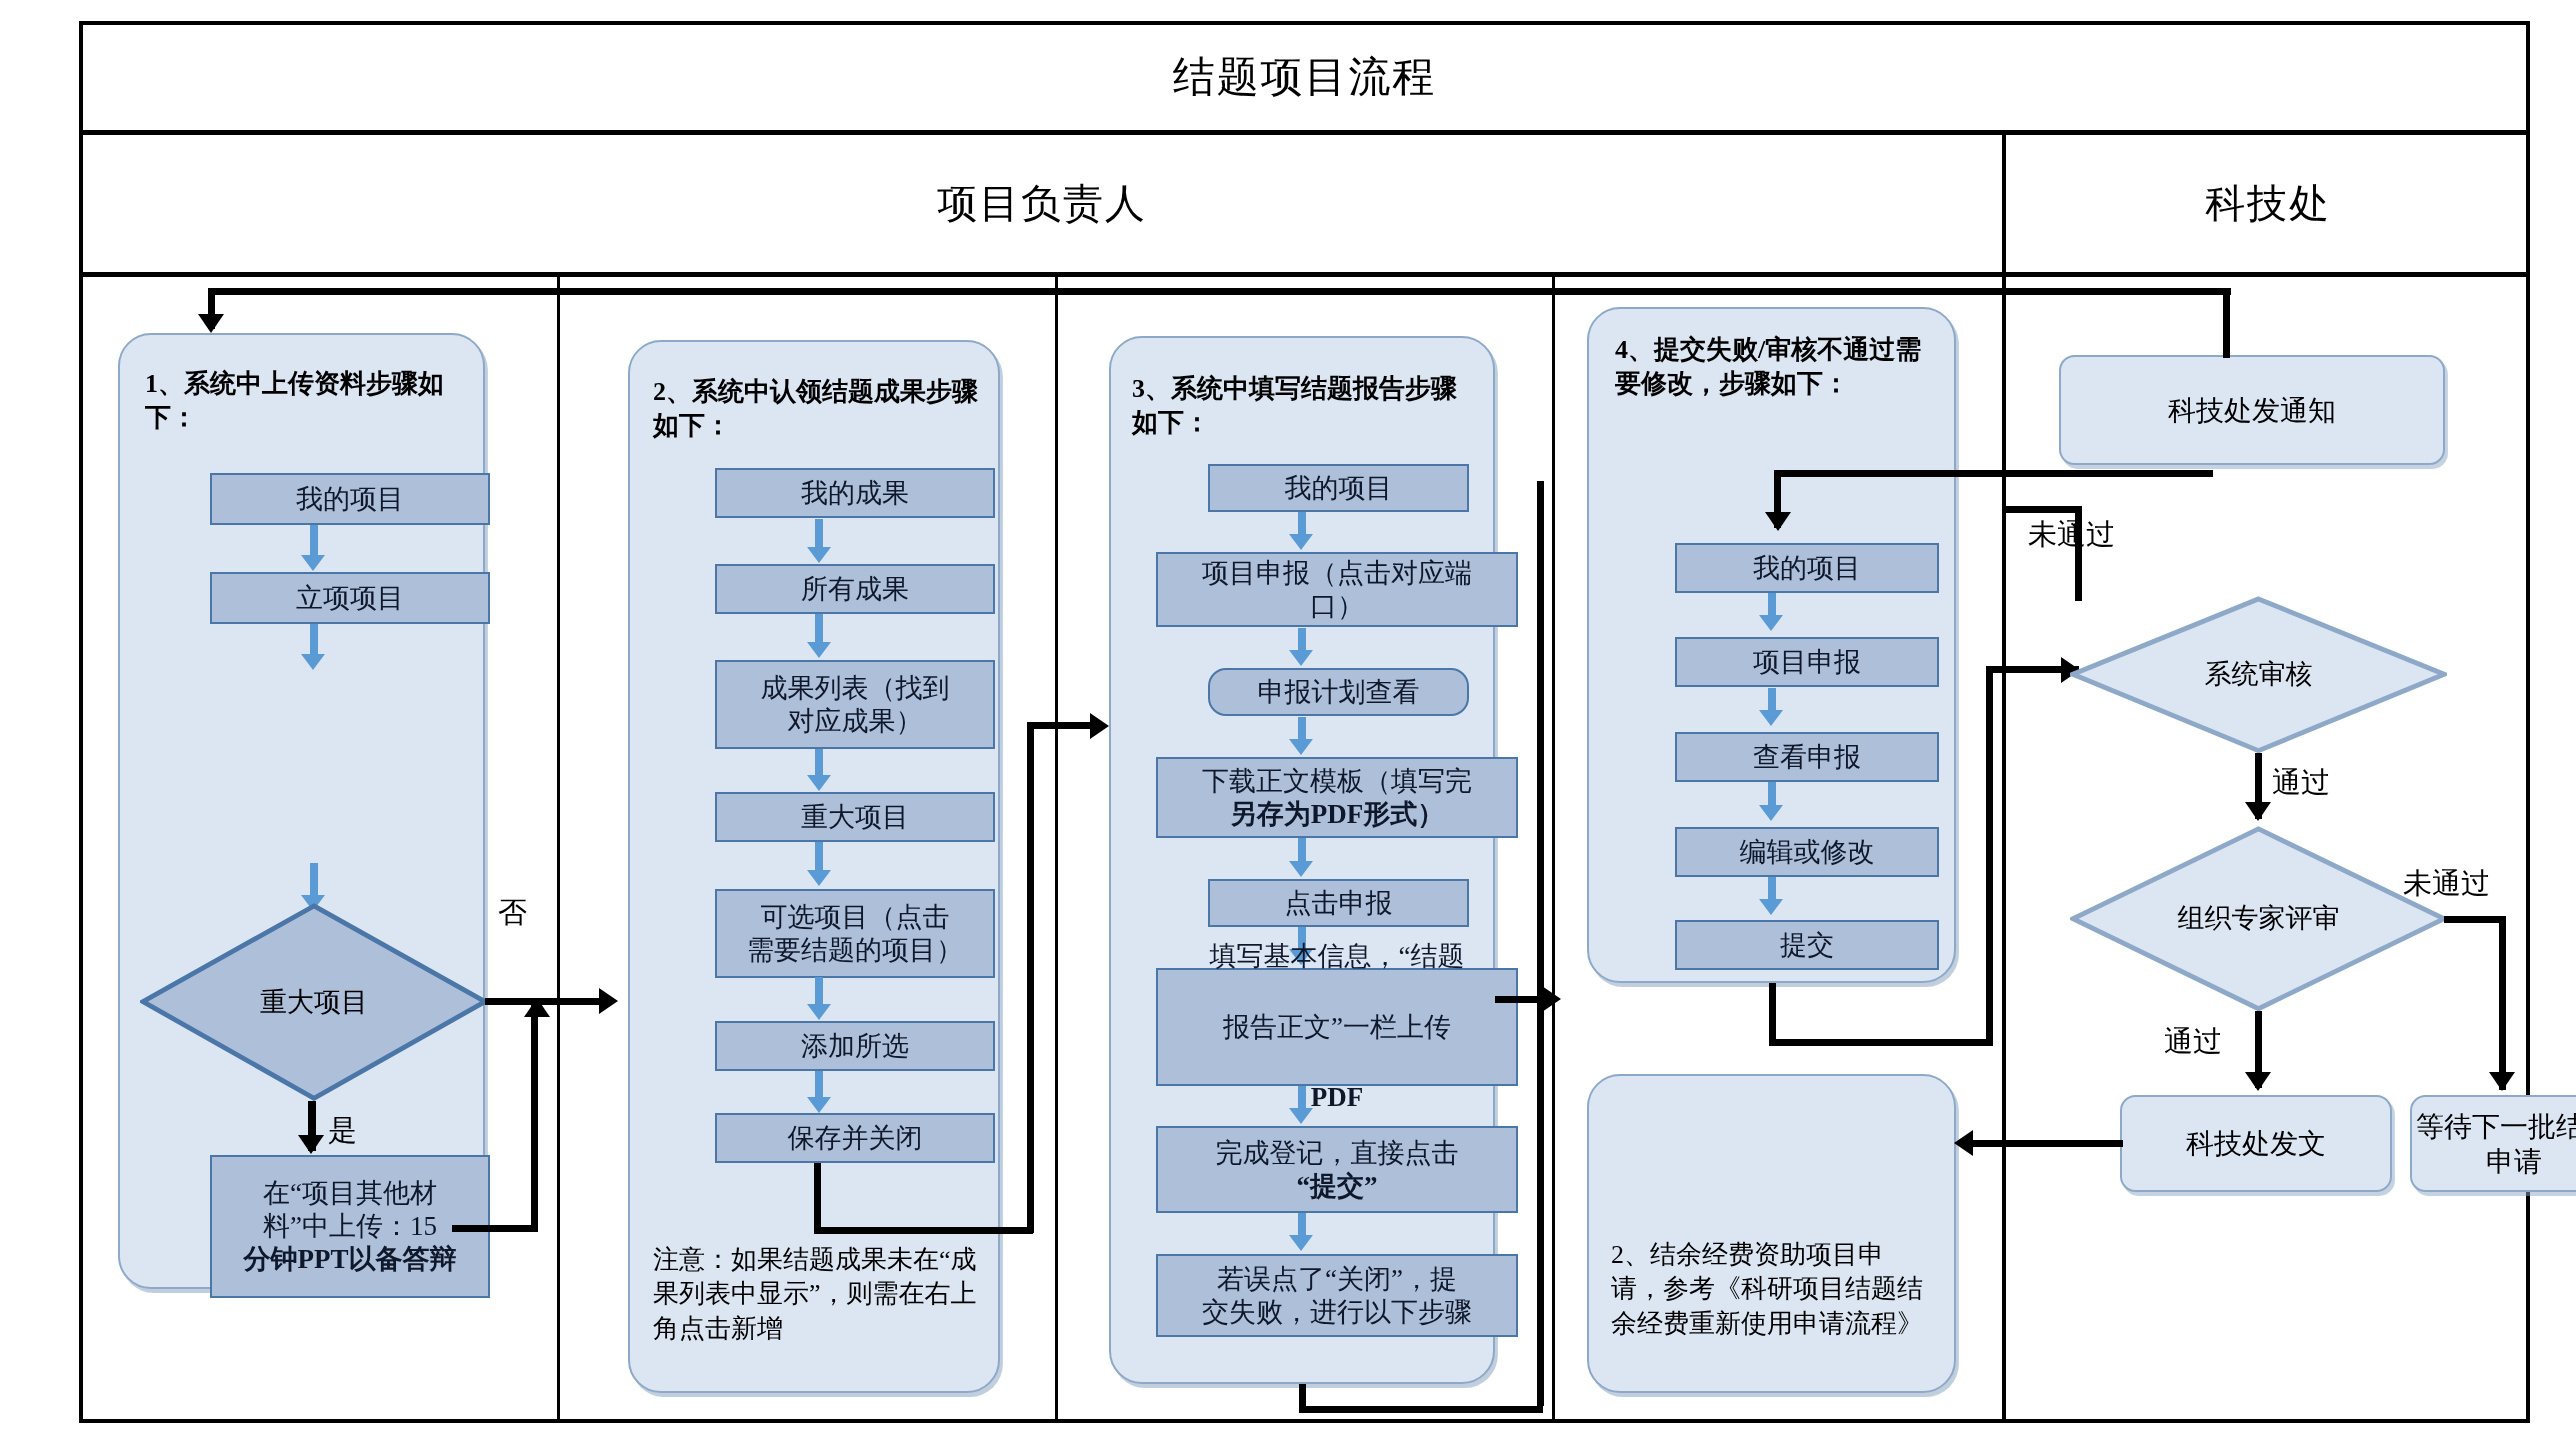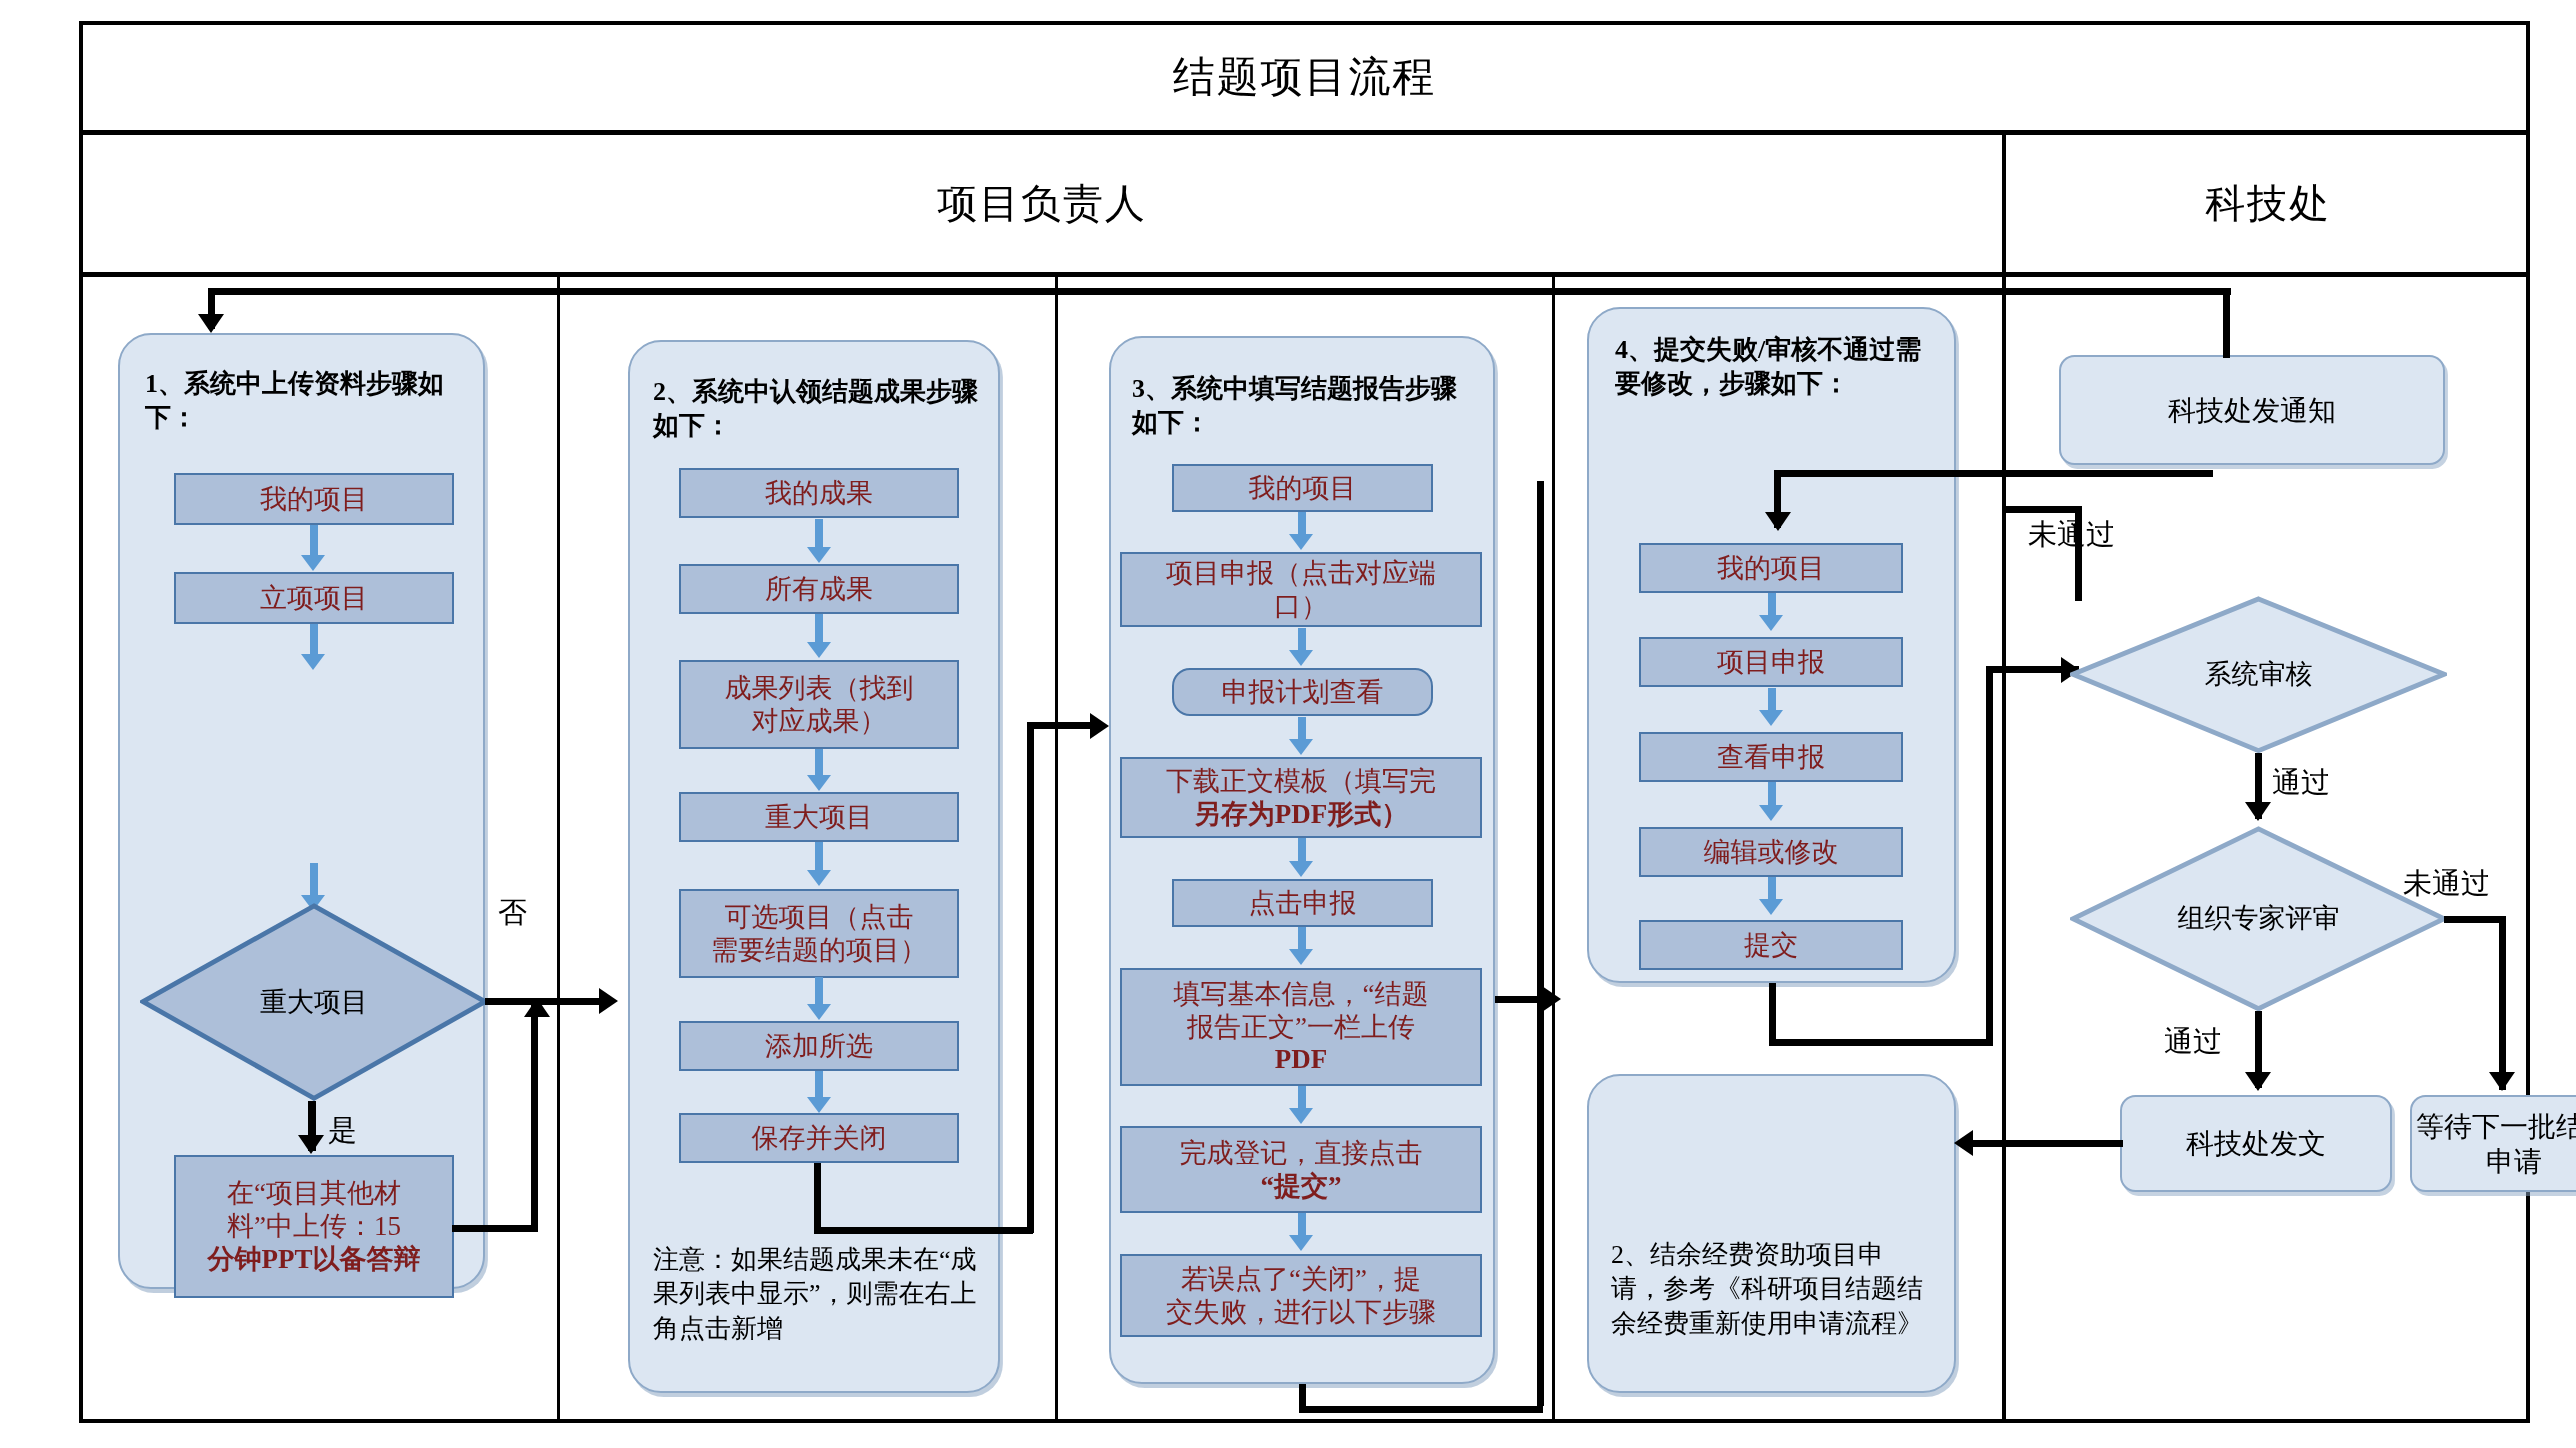--- a/index.html
+++ b/index.html
@@ -21,21 +21,21 @@
          box-sizing:border-box;}
   .group-shadow{box-shadow:2.9px 3.9px 0 0 rgba(140,165,195,.55);}
 
   .group-head{position:absolute;font-size:26px;line-height:1.30;color:#000;font-weight:bold;
               letter-spacing:0px;}
   .group-note{position:absolute;font-size:26px;line-height:1.32;color:#000;}
 
   
   .pbox{position:absolute;background:#adbfd9;border:2.9px solid #4a76a8;box-sizing:border-box;
         display:flex;align-items:center;justify-content:center;text-align:center;
-        font-size:27px;line-height:1.22;color:#7f1d1d;padding:1.9px 5.8px;}
+        font-size:27px;line-height:1.22;color:#0f172a;padding:1.9px 5.8px;margin-left:36px;}
   .pbox span{display:block;}
 
   
   .rbox{position:absolute;background:#dce6f2;border:2.9px solid #8ea9c8;border-radius:15.5px;
         box-sizing:border-box;display:flex;align-items:center;justify-content:center;
         text-align:center;font-size:28px;line-height:1.25;color:#000;
         box-shadow:2.9px 3.9px 0 0 rgba(140,165,195,.5);}
 
   
   .diamond{position:absolute;}
@@ -187,21 +187,21 @@
     <span>下载正文模板（填写完</span>
     <span style="font-weight:bold;">另存为PDF形式）</span>
   </div>
   <div class="bcon" style="left:1298px;top:838px;width:7.7px;height:27px;"></div>
   <div class="barrow" style="left:1289px;top:861px;"></div>
 
   <div class="pbox" style="left:1172px;top:879px;width:261px;height:48px;">点击申报</div>
   <div class="bcon" style="left:1298px;top:927px;width:7.7px;height:27px;"></div>
   <div class="barrow" style="left:1289px;top:949px;"></div>
 
-  <div class="pbox" style="left:1120px;top:968px;width:362px;height:118px;flex-direction:column;">
+  <div class="pbox" style="left:1120px;top:968px;width:362px;height:118px;flex-direction:column;gap:38px;">
     <span>填写基本信息，“结题</span>
     <span>报告正文”一栏上传</span>
     <span style="font-weight:bold;">PDF</span>
   </div>
   <div class="bcon" style="left:1298px;top:1086px;width:7.7px;height:27px;"></div>
   <div class="barrow" style="left:1289px;top:1108px;"></div>
 
   <div class="pbox" style="left:1120px;top:1126px;width:362px;height:87px;flex-direction:column;">
     <span>完成登记，直接点击</span>
     <span style="font-weight:bold;">“提交”</span>

